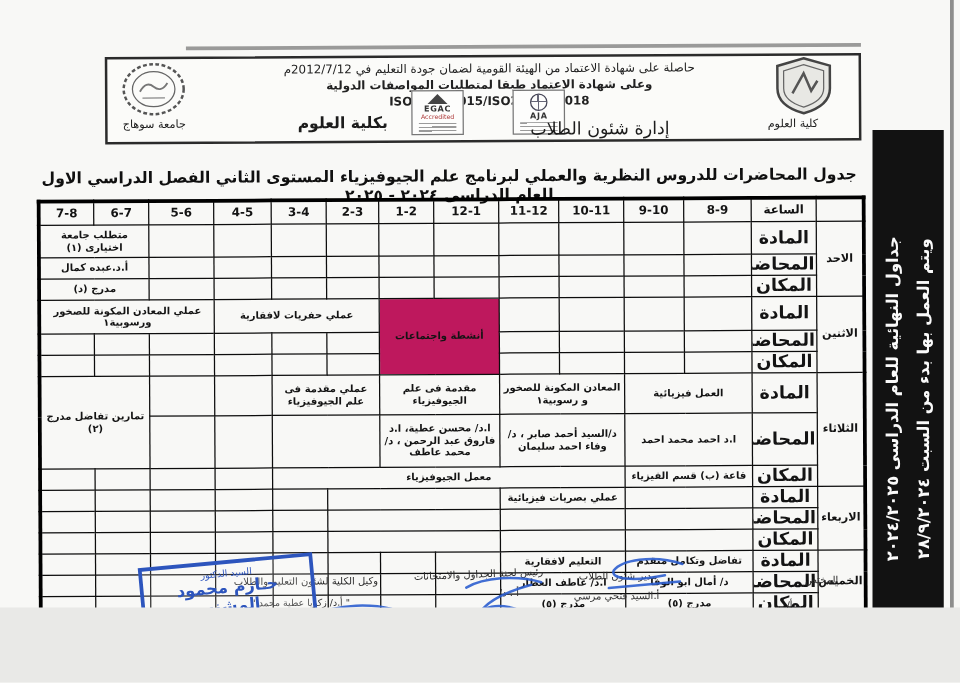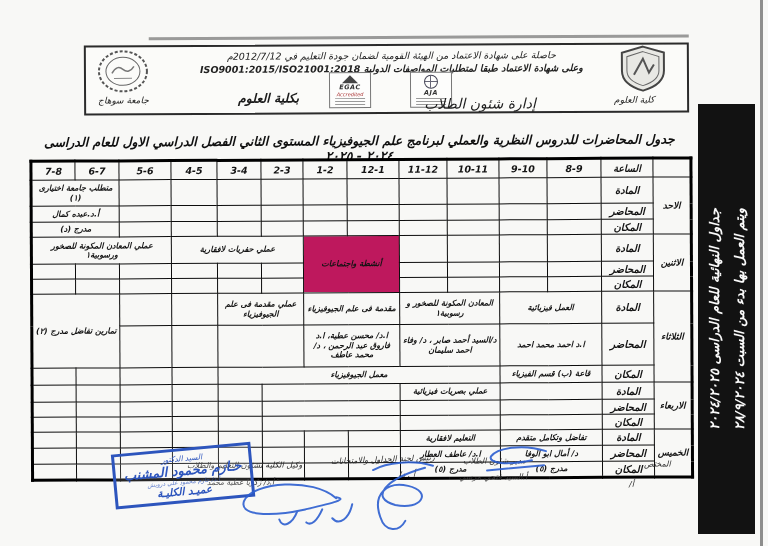--- a/index.html
+++ b/index.html
@@ -1,18 +1,18 @@
 <!DOCTYPE html>
 <html lang="ar"><head>
 <meta charset="utf-8">
 <style>
   html,body{margin:0;padding:0;}
   body{width:768px;height:546px;overflow:hidden;background:#e9e9e7;
        font-family:"DejaVu Sans","Liberation Sans",sans-serif;}
-  .page{position:relative;width:768px;height:546px;background:#f8f8f6;overflow:hidden;font-style:italic;}
+  .page{position:relative;width:768px;height:486px;background:#f8f8f6;overflow:hidden;}
   .sheet{position:absolute;left:0;top:0;width:768px;height:546px;transform:rotate(-0.3deg);}
 
   
   .scan-streak{position:absolute;left:150px;top:36px;width:540px;height:3px;background:#3c3c3c;opacity:.5;}
   .page-edge{position:absolute;left:760px;top:0;width:3px;height:546px;background:#555;opacity:.65;}
 
   
   .header-box{position:absolute;left:85px;top:44px;width:601px;height:66px;border:2px solid #2b2b2b;background:#fbfbf9;}
   .acc-lines{position:absolute;left:95px;right:85px;top:3px;text-align:center;direction:rtl;color:#222;}
   .acc1{font-size:9.5px;line-height:13px;}
@@ -43,21 +43,21 @@
   .title{position:absolute;left:30px;top:133px;width:660px;text-align:center;direction:rtl;
          font-size:12.5px;font-weight:bold;color:#101010;}
 
   
   table.schedule{position:absolute;left:30px;top:158px;width:660px;border-collapse:collapse;
                  table-layout:fixed;direction:rtl;border:3px solid #000;}
   table.schedule td,table.schedule th{border:1.6px solid #0d0d0d;padding:0 1px;vertical-align:middle;
                  text-align:center;font-weight:bold;color:#141414;overflow:hidden;}
   th.time-slot,th.hour-label{font-size:9.5px;height:17px;font-weight:bold;margin-left:48px;}
   td.day-col{font-size:9px;}
-  td.label-col{font-size:10px;}
+  td.label-col{font-size:14px;}
   td.sched-cell{font-size:8px;line-height:1.18;}
   td.shaded{background:#be185d;}
 
   
   .sig{position:absolute;direction:rtl;color:#2a2a2a;font-size:8px;white-space:nowrap;}
   .sig.name{color:#333;}
   .ink{position:absolute;left:0;top:0;width:768px;height:546px;pointer-events:none;}
   .stamp{position:absolute;left:112px;top:447px;width:126px;padding:3px 4px;border:3px solid #2d55bd;
          color:#2d55bd;text-align:center;direction:rtl;transform:rotate(-5deg);background:rgba(255,255,255,.15);}
   .stamp .s1{font-size:7.5px;}

